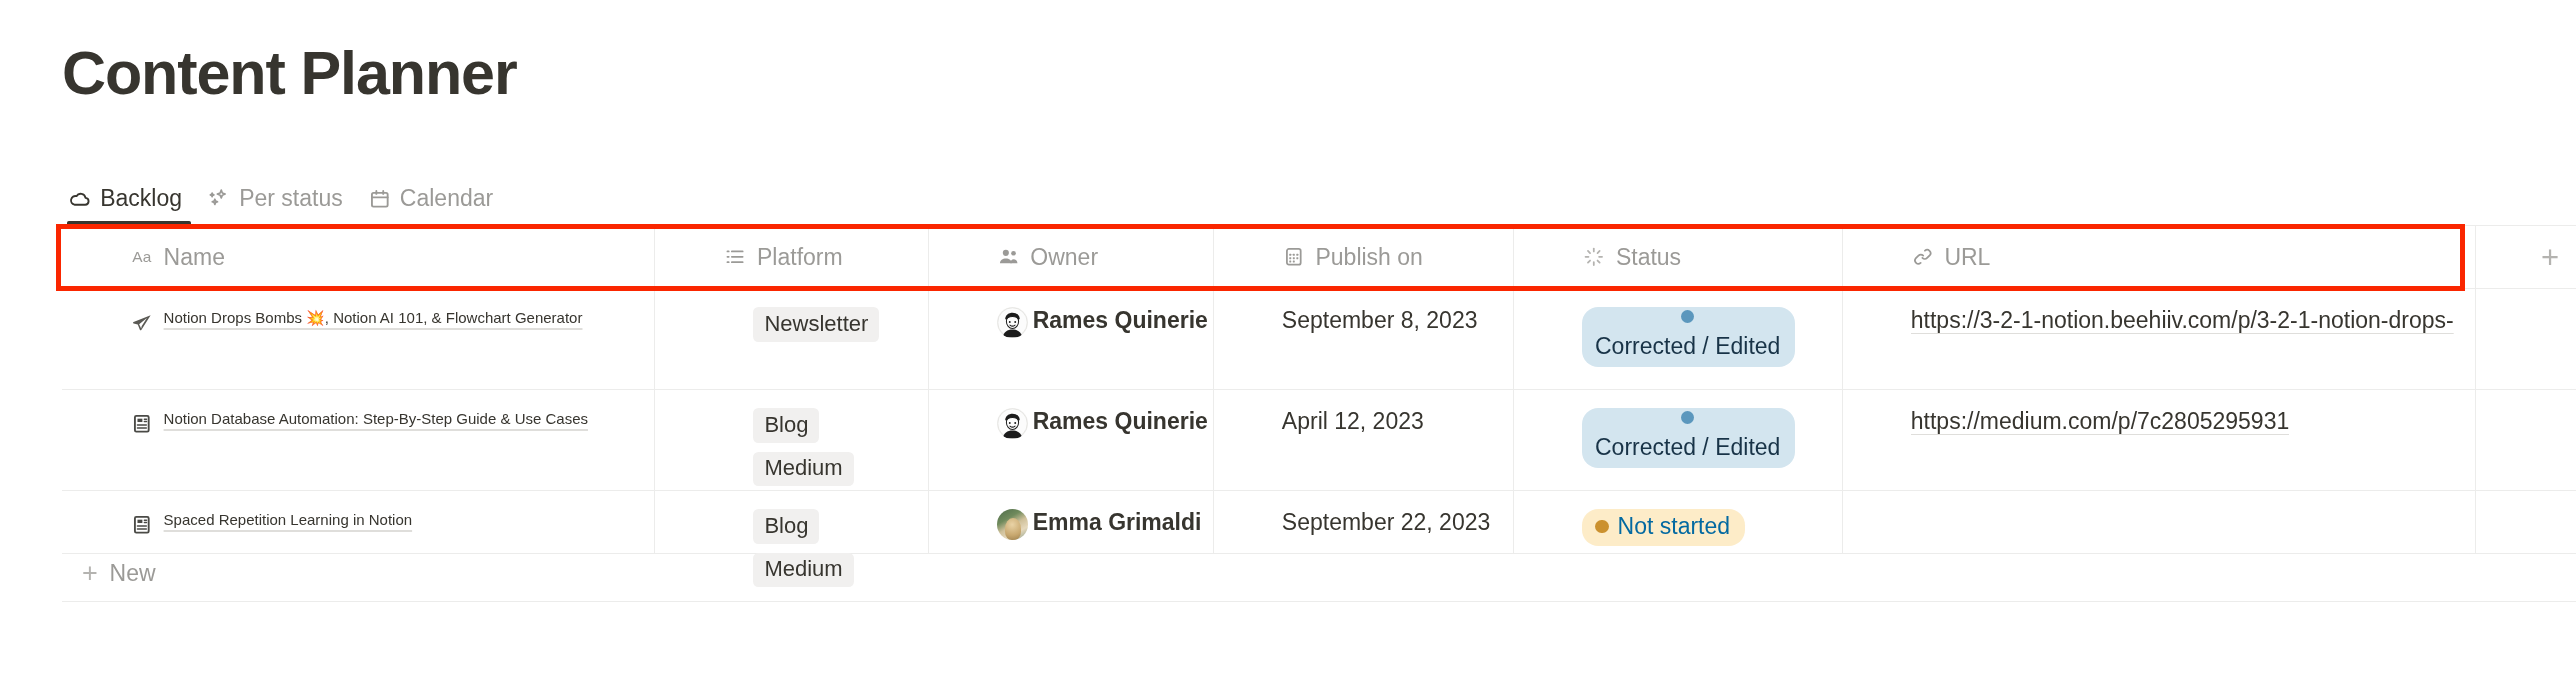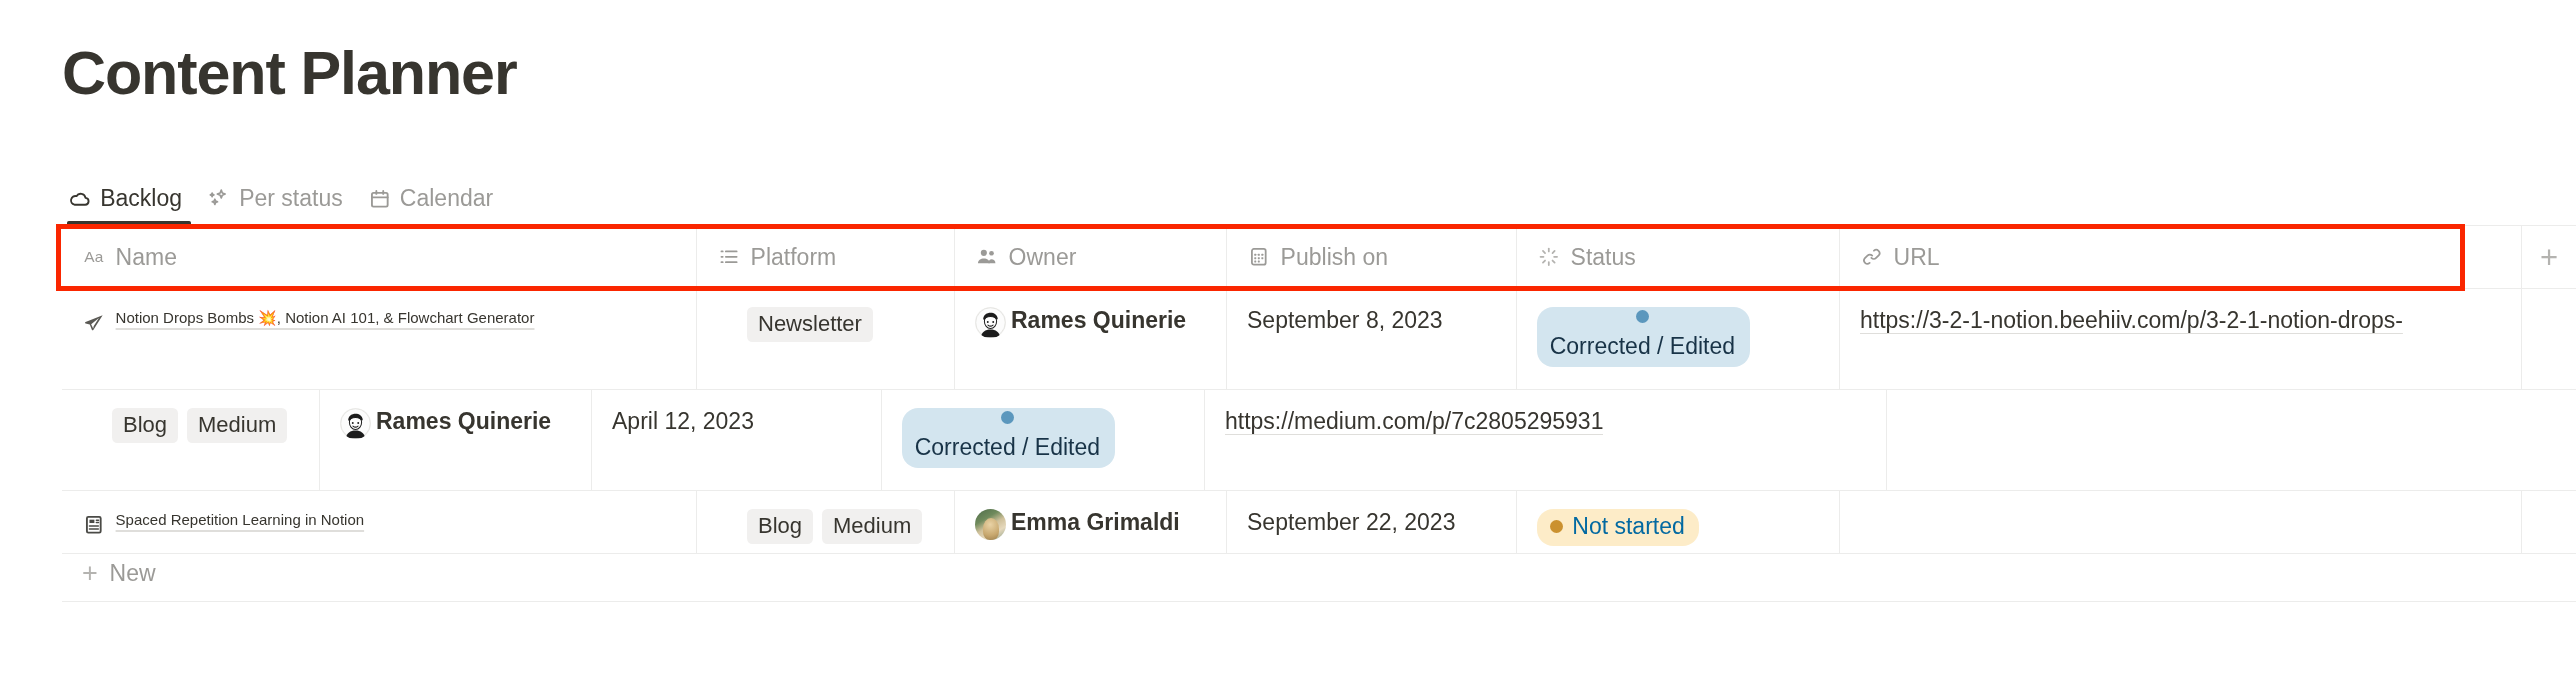--- a/index.html
+++ b/index.html
@@ -82,20 +82,21 @@
     align-items: stretch;
     border-bottom: 1.8px solid #ececeb;
   }
 
   .cell {
     border-right: 1.8px solid #ececeb;
     padding: 0 20px;
     display: flex;
     align-items: flex-start;
     min-width: 0;
+    margin-left: 48px;
   }
 
   
   .c-name     { width: 635px; }
   .c-platform { width: 258px; }
   .c-owner    { width: 272px; }
   .c-date     { width: 290px; }
   .c-status   { width: 323px; }
   .c-url      { width: 682px; border-right: 1.8px solid #ececeb; }
   .c-plus     { width: 54px; border-right: none; justify-content: center; }
@@ -422,20 +423,33 @@
           <span>Corrected / Edited</span>
         </span>
       </div>
       <div class="cell c-url">
         <span class="url-text">https://3-2-1-notion.beehiiv.com/p/3-2-1-notion-drops-</span>
       </div>
       <div class="cell c-plus"></div>
     </div>
 
     <div class="row body-row tall">
+      <div class="cell c-name">
+        <div class="title-wrap">
+          <span class="title-icon">
+            <svg width="23.6" height="23.6" viewBox="0 0 24 24">
+              <rect x="5" y="4" width="14" height="16" rx="1.4" fill="none" stroke="#4a4a46" stroke-width="1.9"></rect>
+              <rect x="7.6" y="6.8" width="5" height="3.4" fill="#4a4a46"></rect>
+              <path d="M14.6 7.4h2.2M14.6 9.6h2.2" stroke="#4a4a46" stroke-width="1.5" stroke-linecap="round"></path>
+              <path d="M7.6 13.2h9M7.6 16.2h9" stroke="#4a4a46" stroke-width="1.6" stroke-linecap="round"></path>
+            </svg>
+          </span>
+          <span class="title-text">Notion Database Automation: Step-By-Step Guide &amp; Use Cases</span>
+        </div>
+      </div>
       <div class="cell c-platform">
         <div class="tags">
           <span class="tag">Blog</span>
           <span class="tag">Medium</span>
         </div>
       </div>
       <div class="cell c-owner">
         <div class="person">
           <span class="avatar">
             <svg viewBox="0 0 34 34">

